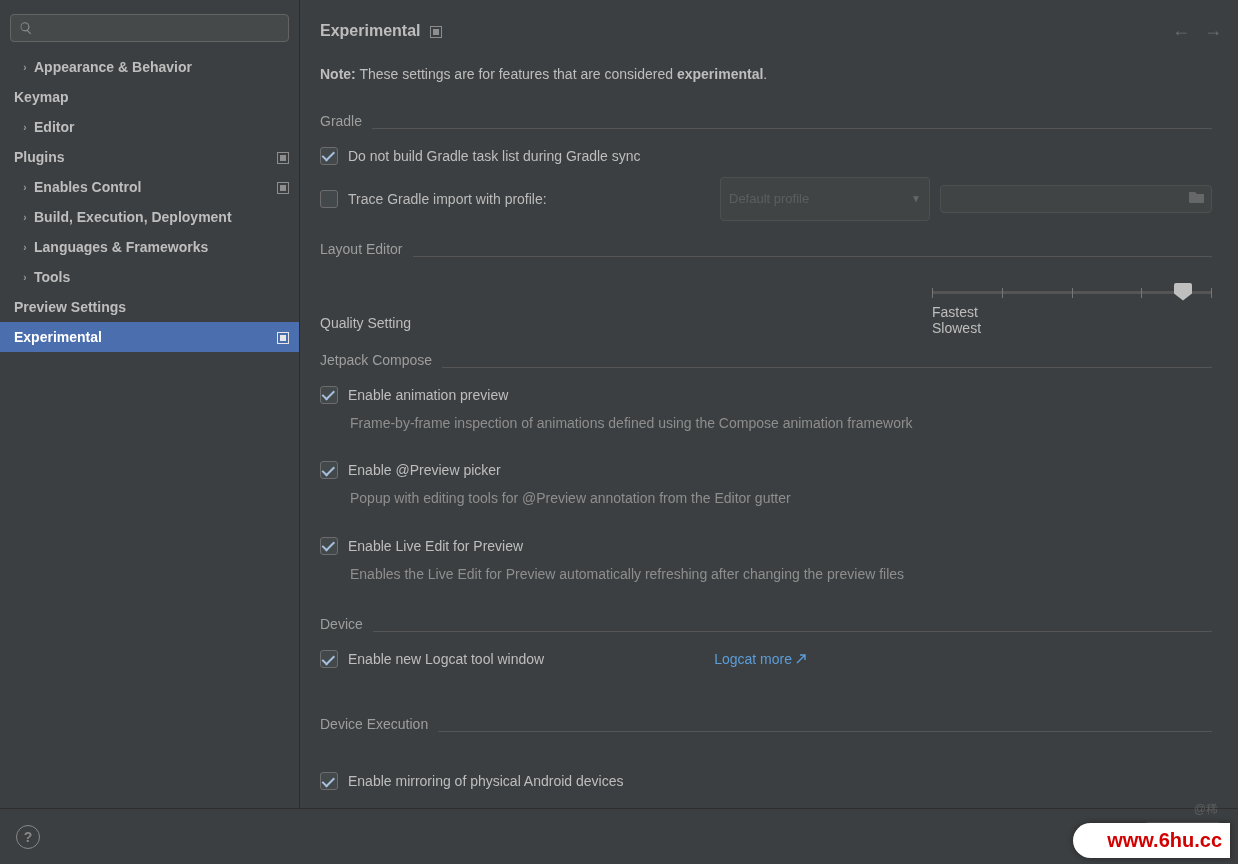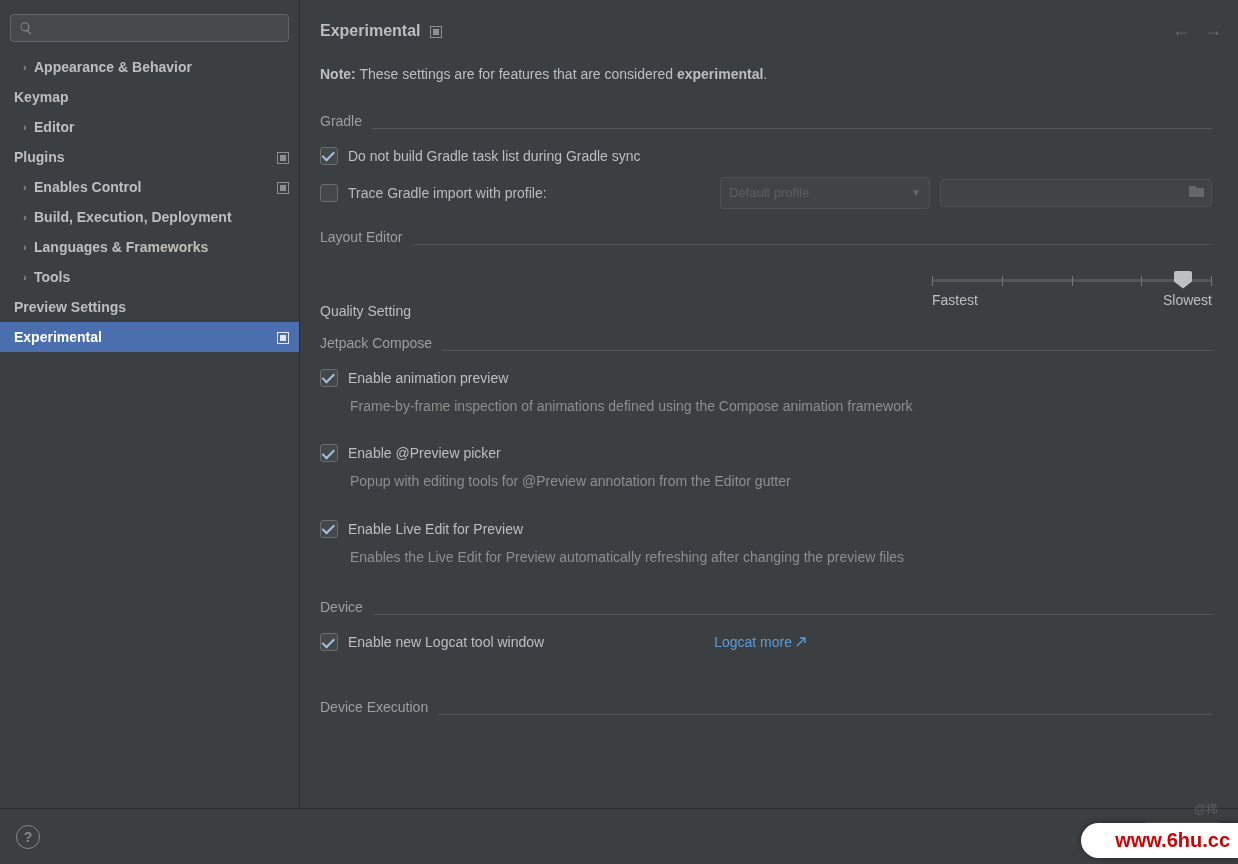--- a/index.html
+++ b/index.html
@@ -37,43 +37,43 @@
 
   .row { display: flex; align-items: center; padding: 2px 0 12px 0; gap: 10px; }
   .row.indent { padding-left: 30px; color: #8e8e8e; margin-top: -4px; margin-bottom: 14px; line-height: 1.4; }
   .row label { color: #bebebe; font-size: 14px; }
 
   .cb { width: 18px; height: 18px; border: 1px solid #6c6c6c; border-radius: 3px; display: inline-flex; align-items: center; justify-content: center; background: #43494a; cursor: pointer; flex: 0 0 auto; }
   .cb.checked { background: #43494a; border-color: #6c6c6c; }
   .cb.checked::after { content: ""; width: 10px; height: 5px; border-left: 2px solid #a8c0e0; border-bottom: 2px solid #a8c0e0; transform: rotate(-45deg) translateY(-1px); }
 
   .gradle-row2 { display: flex; align-items: center; gap: 10px; padding-bottom: 14px; }
-  .faux-select { width: 210px; height: 32px; background: #45494a; border: 1px solid #5e5e5e; border-radius: 4px; display: flex; align-items: center; padding: 0 8px; color: #777; font-size: 13px; margin-left: auto; opacity: .55; }
+  .faux-select { width: 210px; height: 44px; background: #45494a; border: 1px solid #5e5e5e; border-radius: 4px; display: flex; align-items: center; padding: 0 8px; color: #777; font-size: 13px; margin-left: auto; opacity: .55; }
   .faux-select .dd { margin-left: auto; font-size: 10px; color: #888; }
   .faux-path { width: 272px; height: 28px; background: #45494a; border: 1px solid #5e5e5e; border-radius: 4px; display: flex; align-items: center; padding: 0 6px; opacity: .55; }
   .faux-path .folder-icon { margin-left: auto; color: #888; }
 
   .layout-row { display: flex; align-items: flex-start; padding: 2px 0 10px 0; }
   .quality-label { color: #bebebe; font-size: 14px; padding-top: 40px; }
   .slider-wrap { margin-left: auto; width: 280px; padding-top: 16px; position: relative; }
   .slider-track { height: 3px; background: #555; position: relative; margin-bottom: 4px; }
   .slider-ticks { display: flex; justify-content: space-between; position: absolute; left: 0; right: 0; top: -3px; }
   .slider-ticks span { width: 1px; height: 10px; background: #777; }
   .slider-thumb { position: absolute; top: -8px; right: 20px; width: 18px; height: 18px; background: #bfbfbf; border-radius: 2px; clip-path: polygon(0 0, 100% 0, 100% 60%, 50% 100%, 0 60%); }
-  .slider-labels { display: flex; justify-content: space-between; color: #bebebe; font-size: 14px; margin-top: 10px; }
+  .slider-labels { display: flex; justify-content: space-between; color: #bebebe; font-size: 14px; margin-top: 10px; flex-direction: column; }
 
   .learn-link { color: #5b9dd9; margin-left: 160px; display: inline-flex; align-items: center; gap: 4px; }
   .learn-link svg { width: 10px; height: 10px; fill: #5b9dd9; }
 
   .footer { height: 56px; border-top: 1px solid #2e2e2e; background: #3c3f41; display: flex; align-items: center; padding: 0 16px; gap: 10px; }
   .help-circle { width: 24px; height: 24px; border: 1.6px solid #888; border-radius: 50%; display: inline-flex; align-items: center; justify-content: center; color: #888; font-size: 14px; cursor: pointer; font-weight: 700; }
   .footer .spacer { flex: 1; }
   .btn { height: 30px; padding: 0 18px; background: #4c5052; border: 1px solid #5e5e5e; border-radius: 4px; color: #c9c9c9; font-size: 13px; cursor: pointer; display: inline-flex; align-items: center; }
 
-  .watermark { position: fixed; right: 0; bottom: 6px; background: #fff; color: #d30000; font-weight: 700; font-size: 20px; border-radius: 20px 0 0 20px; padding: 6px 8px 6px 34px; box-shadow: 0 0 6px rgba(0,0,0,.4); pointer-events: none; }
+  .watermark { position: fixed; right: 8px; bottom: 6px; background: #fff; color: #d30000; font-weight: 700; font-size: 20px; border-radius: 20px 0 0 20px; padding: 6px 8px 6px 34px; box-shadow: 0 0 6px rgba(0,0,0,.4); pointer-events: none; }
   .wm-under { position: fixed; right: 20px; bottom: 46px; color: #999; font-size: 12px; opacity: .35; pointer-events: none; }
   .wm-under2 { position: fixed; right: 20px; bottom: 14px; color: #999; font-size: 13px; opacity: .4; pointer-events: none; }
 </style>
 </head>
 <body>
 
 <div class="content">
 
   <div class="sidebar">
     <div class="search-box">
@@ -245,20 +245,24 @@
     </div>
 
     <div style="height:30px"></div>
 
     <div class="section">
       <div class="sec-head">
         <span>Device Execution</span>
         <span class="line"></span>
       </div>
       <div style="height:22px"></div>
+      <div class="row">
+        <span class="cb checked"></span>
+        <label>Enable mirroring of physical Android devices</label>
+      </div>
     </div>
 
   </div>
 </div>
 
 <div class="footer">
   <span class="help-circle">?</span>
   <span class="spacer"></span>
   <span class="btn">Cancel</span>
 </div>

